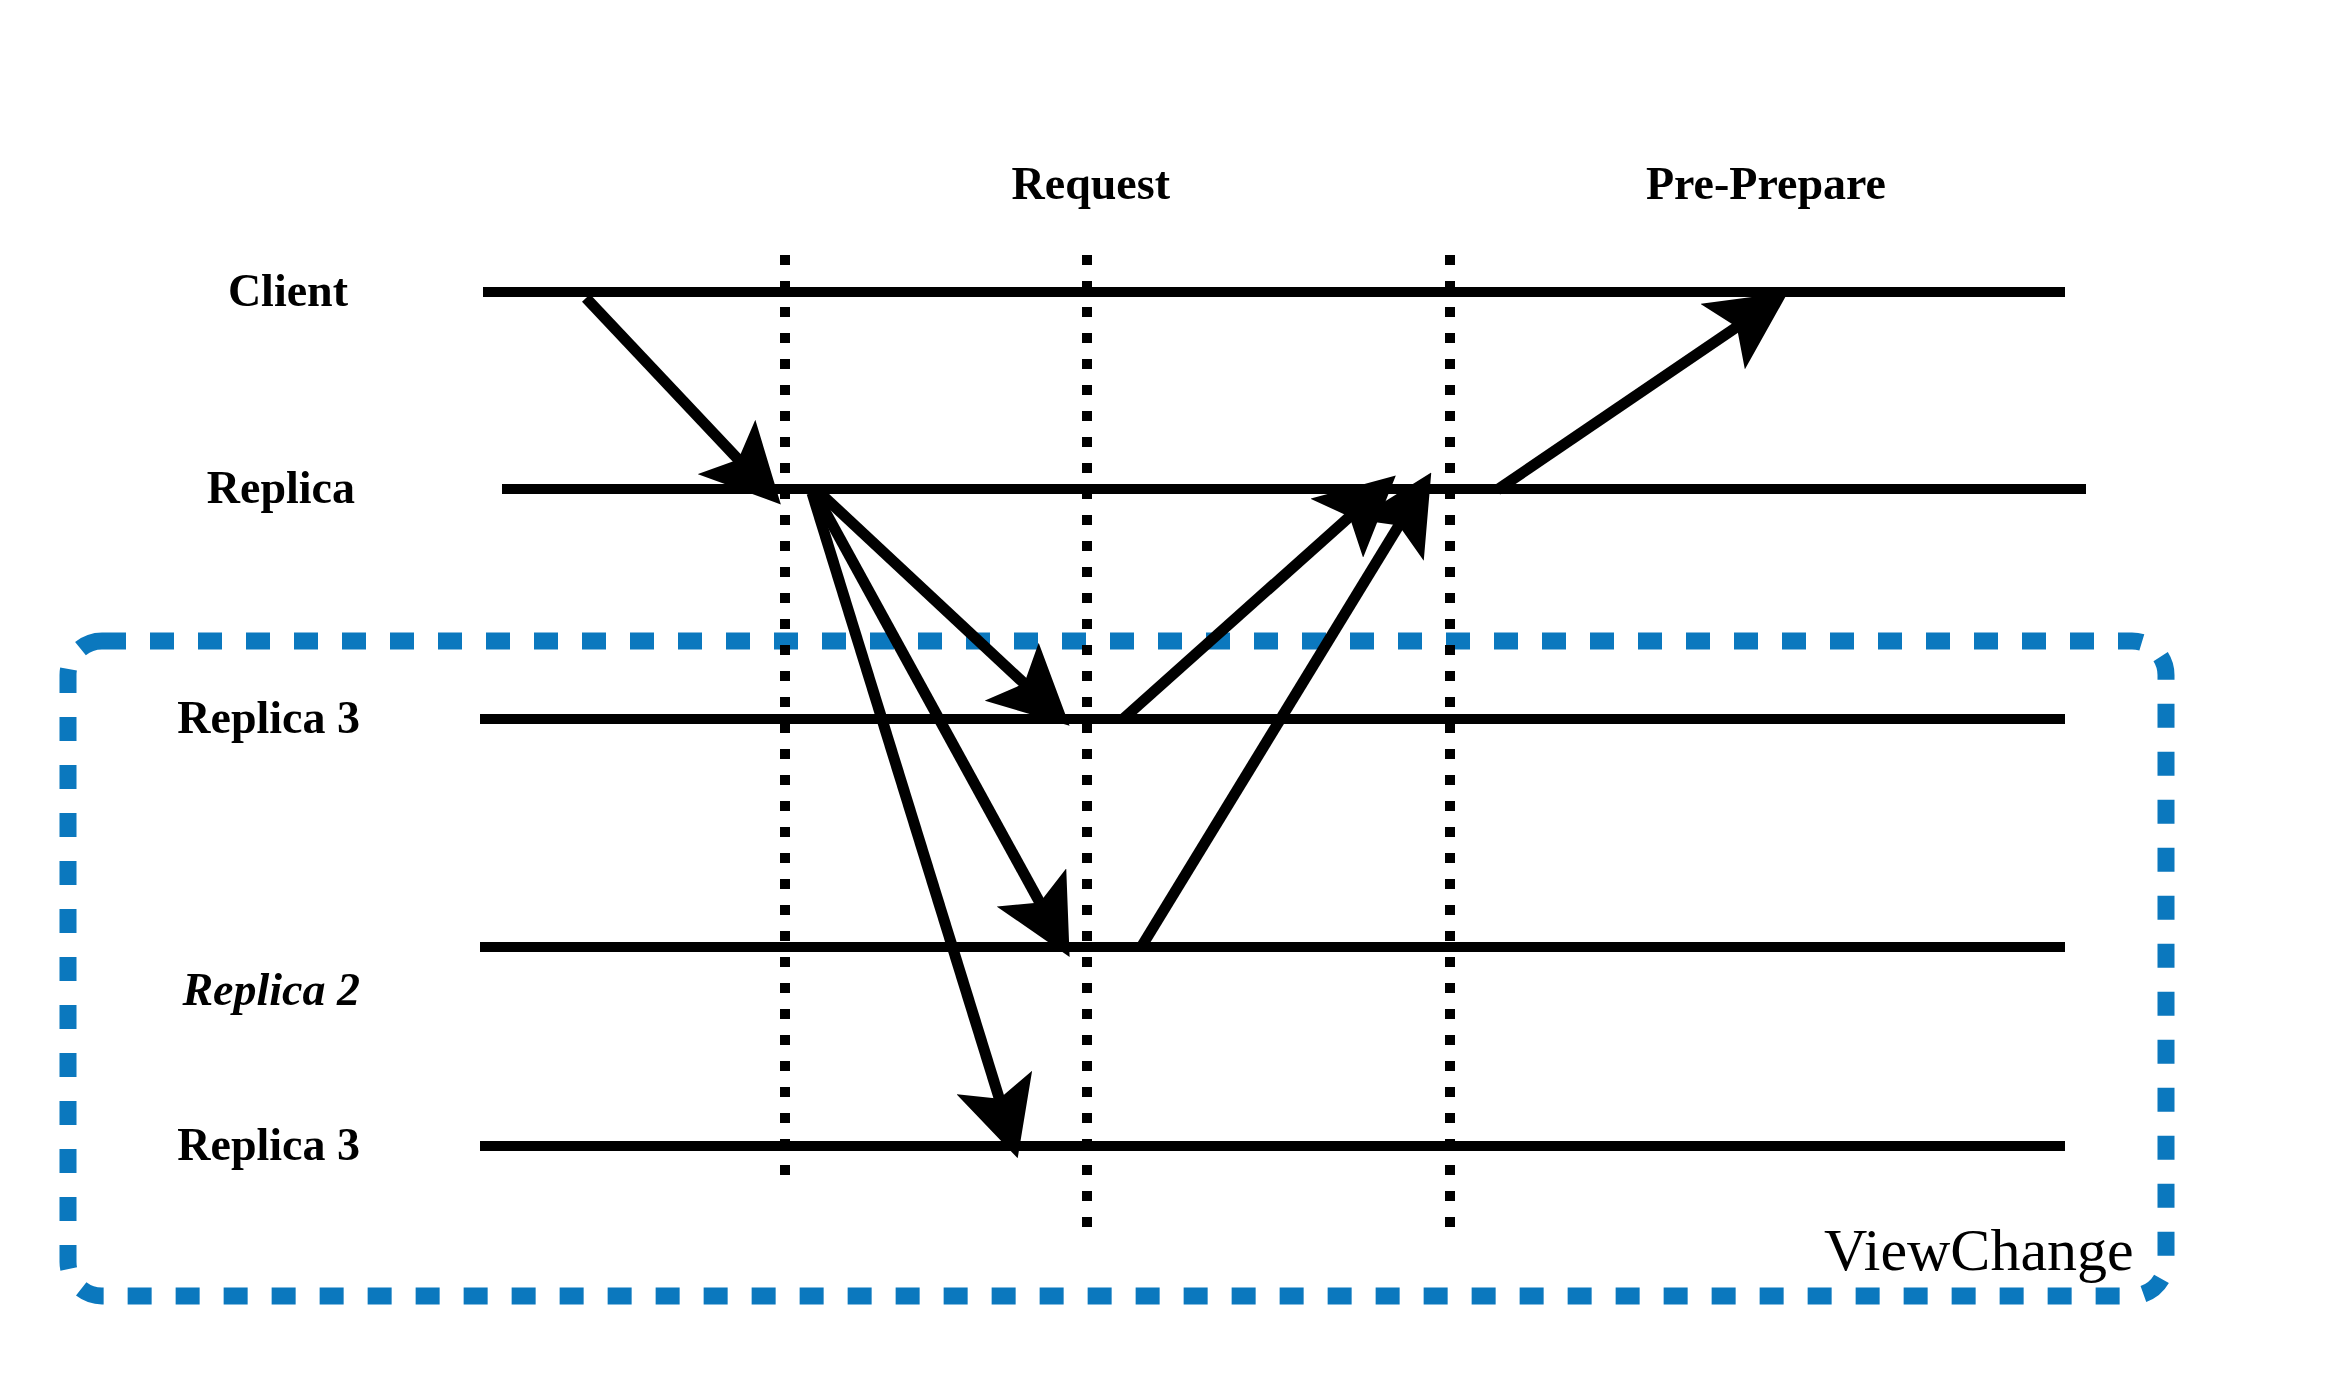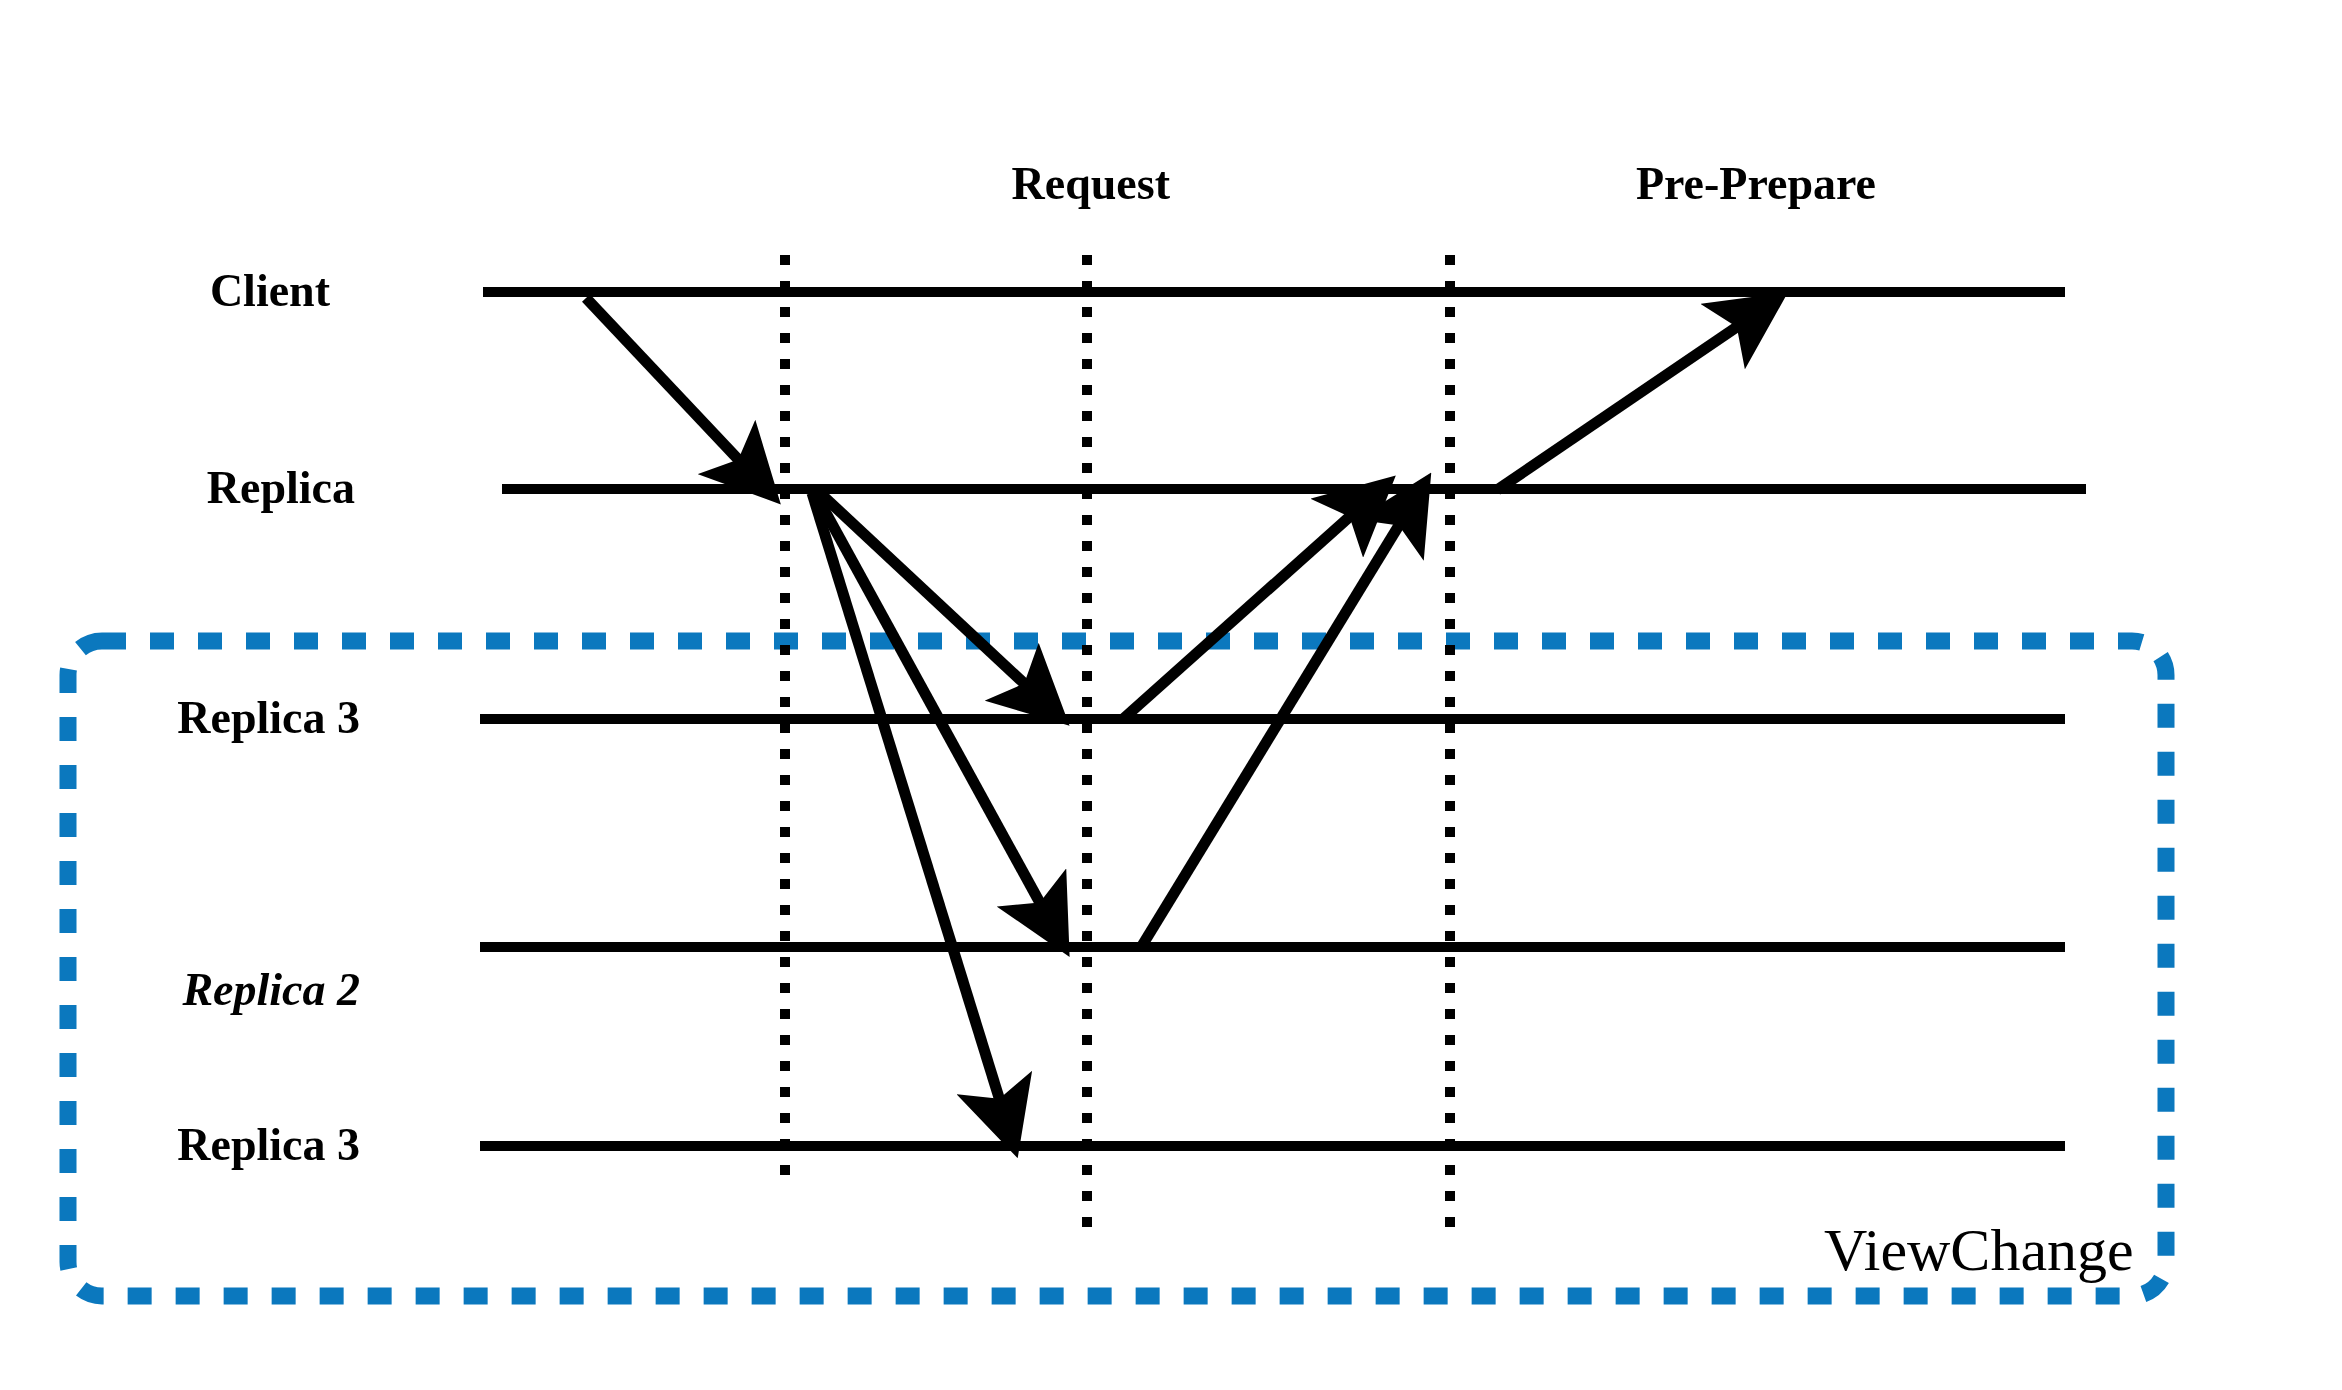--- a/index.html
+++ b/index.html
@@ -83,25 +83,25 @@
         <line x1="820" y1="450" x2="1058" y2="672" stroke="#000000" stroke-width="11" marker-end="url(#arrowhead)"></line>
         <line x1="815" y1="450" x2="1062" y2="900" stroke="#000000" stroke-width="11" marker-end="url(#arrowhead)"></line>
         <line x1="812" y1="450" x2="1013" y2="1100" stroke="#000000" stroke-width="11" marker-end="url(#arrowhead)"></line>
         <line x1="1123" y1="676" x2="1384" y2="443" stroke="#000000" stroke-width="11" marker-end="url(#arrowhead)"></line>
         <line x1="1140" y1="906" x2="1423" y2="443" stroke="#000000" stroke-width="11" marker-end="url(#arrowhead)"></line>
         <line x1="1497" y1="447" x2="1775" y2="258" stroke="#000000" stroke-width="11" marker-end="url(#arrowhead)"></line>
       </g>
   </svg>
 
   <div class="phase-label" id="ph-0" style="top: 118px; left: 0px; width: 1170px; text-align: right; padding-right: 0px;">Request</div>
-  <div class="phase-label" id="ph-1" style="top: 118px; left: 0px; width: 1876px; text-align: right; padding-right: 0px;">Pre-Prepare</div>
+  <div class="phase-label" id="ph-1" style="top: 118px; left: 0px; width: 1876px; text-align: right; padding-right: 0px; padding-left: 10px;">Pre-Prepare</div>
   <div class="phase-label" id="ph-2" style="top: 118px; left: 0px; width: 2534px; text-align: right; padding-right: 0px;">Prepare</div>
   <div class="phase-label" id="ph-3" style="top: 118px; left: 0px; width: 3404px; text-align: right; padding-right: 0px;">Reply</div>
 
-  <div class="role-label" id="rl-0" style="top: 225px; left: 0px; width: 330px; text-align: right;">Client</div>
+  <div class="role-label" id="rl-0" style="top: 225px; left: 0px; width: 330px; text-align: right; padding-left: 18px;">Client</div>
   <div class="role-label" id="rl-1" style="top: 422px; left: 0px; width: 355px; text-align: right;">Replica</div>
   <div class="role-label" id="rl-2" style="top: 652px; left: 0px; width: 360px; text-align: right;">Replica 3</div>
   <div class="role-label" id="rl-3" style="top: 924px; left: 0px; width: 360px; text-align: right; font-style: italic;">Replica 2</div>
   <div class="role-label" id="rl-4" style="top: 1079px; left: 0px; width: 360px; text-align: right;">Replica 3</div>
 
   <div class="box-label" id="gb-label" style="left: 1824px; top: 1177px;">ViewChange</div>
 
 </div>
 
 </body></html>

